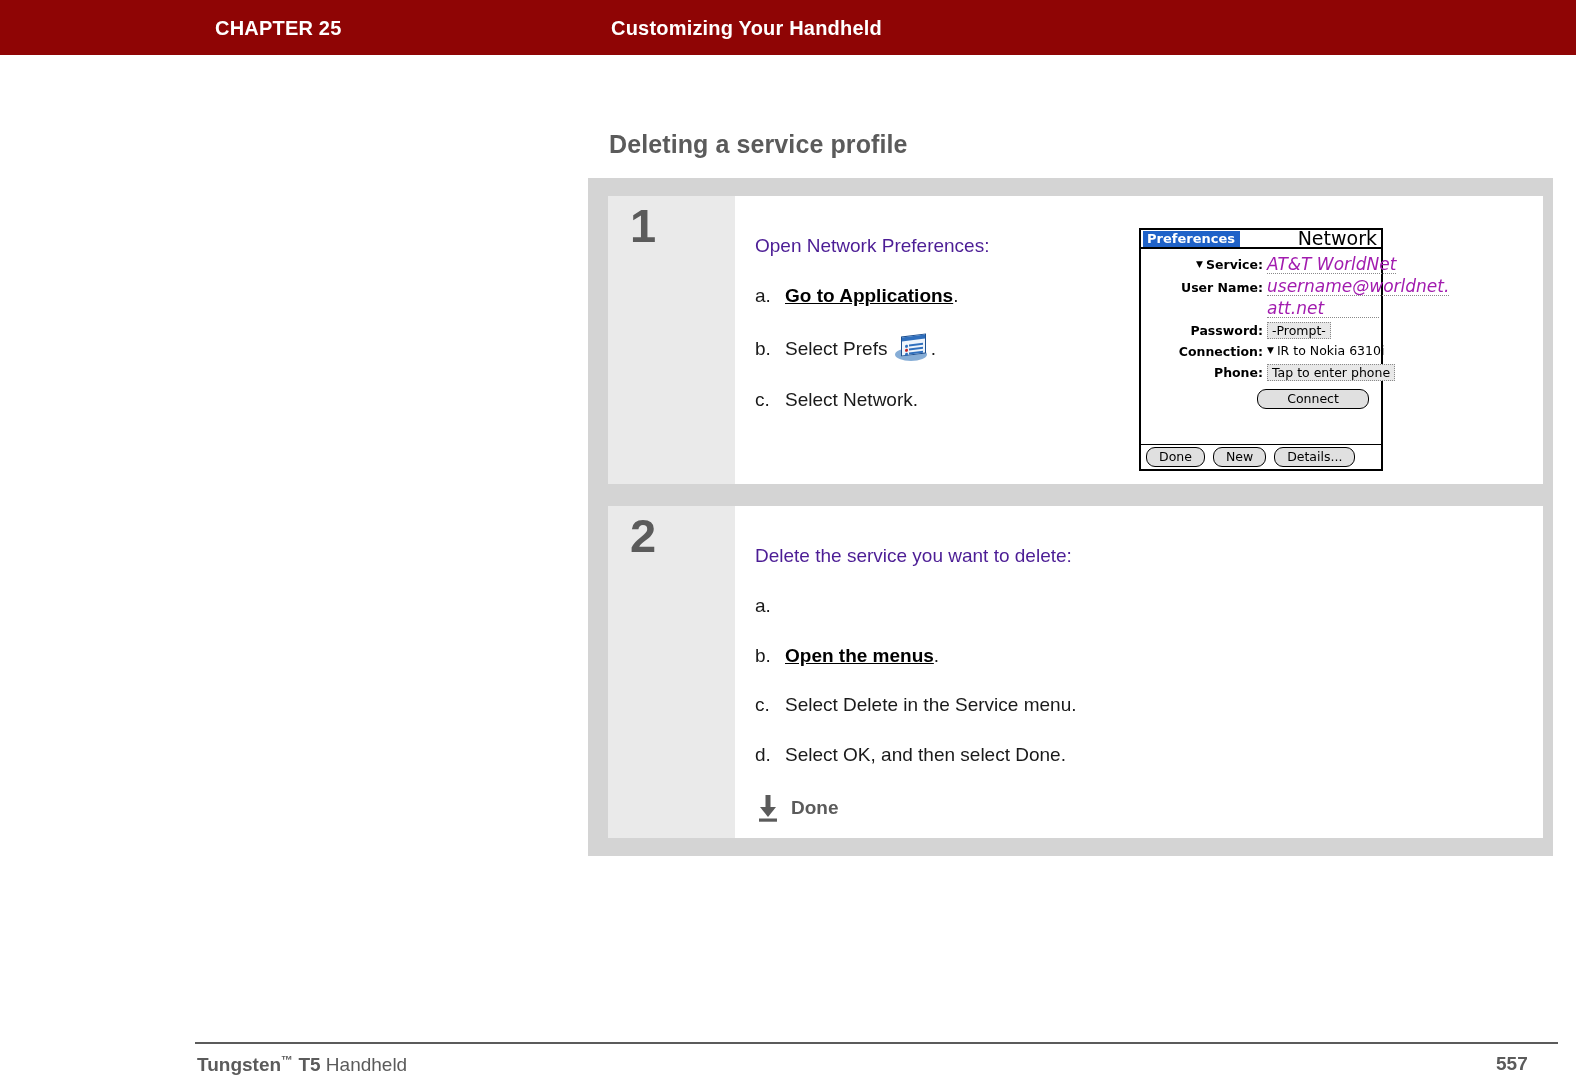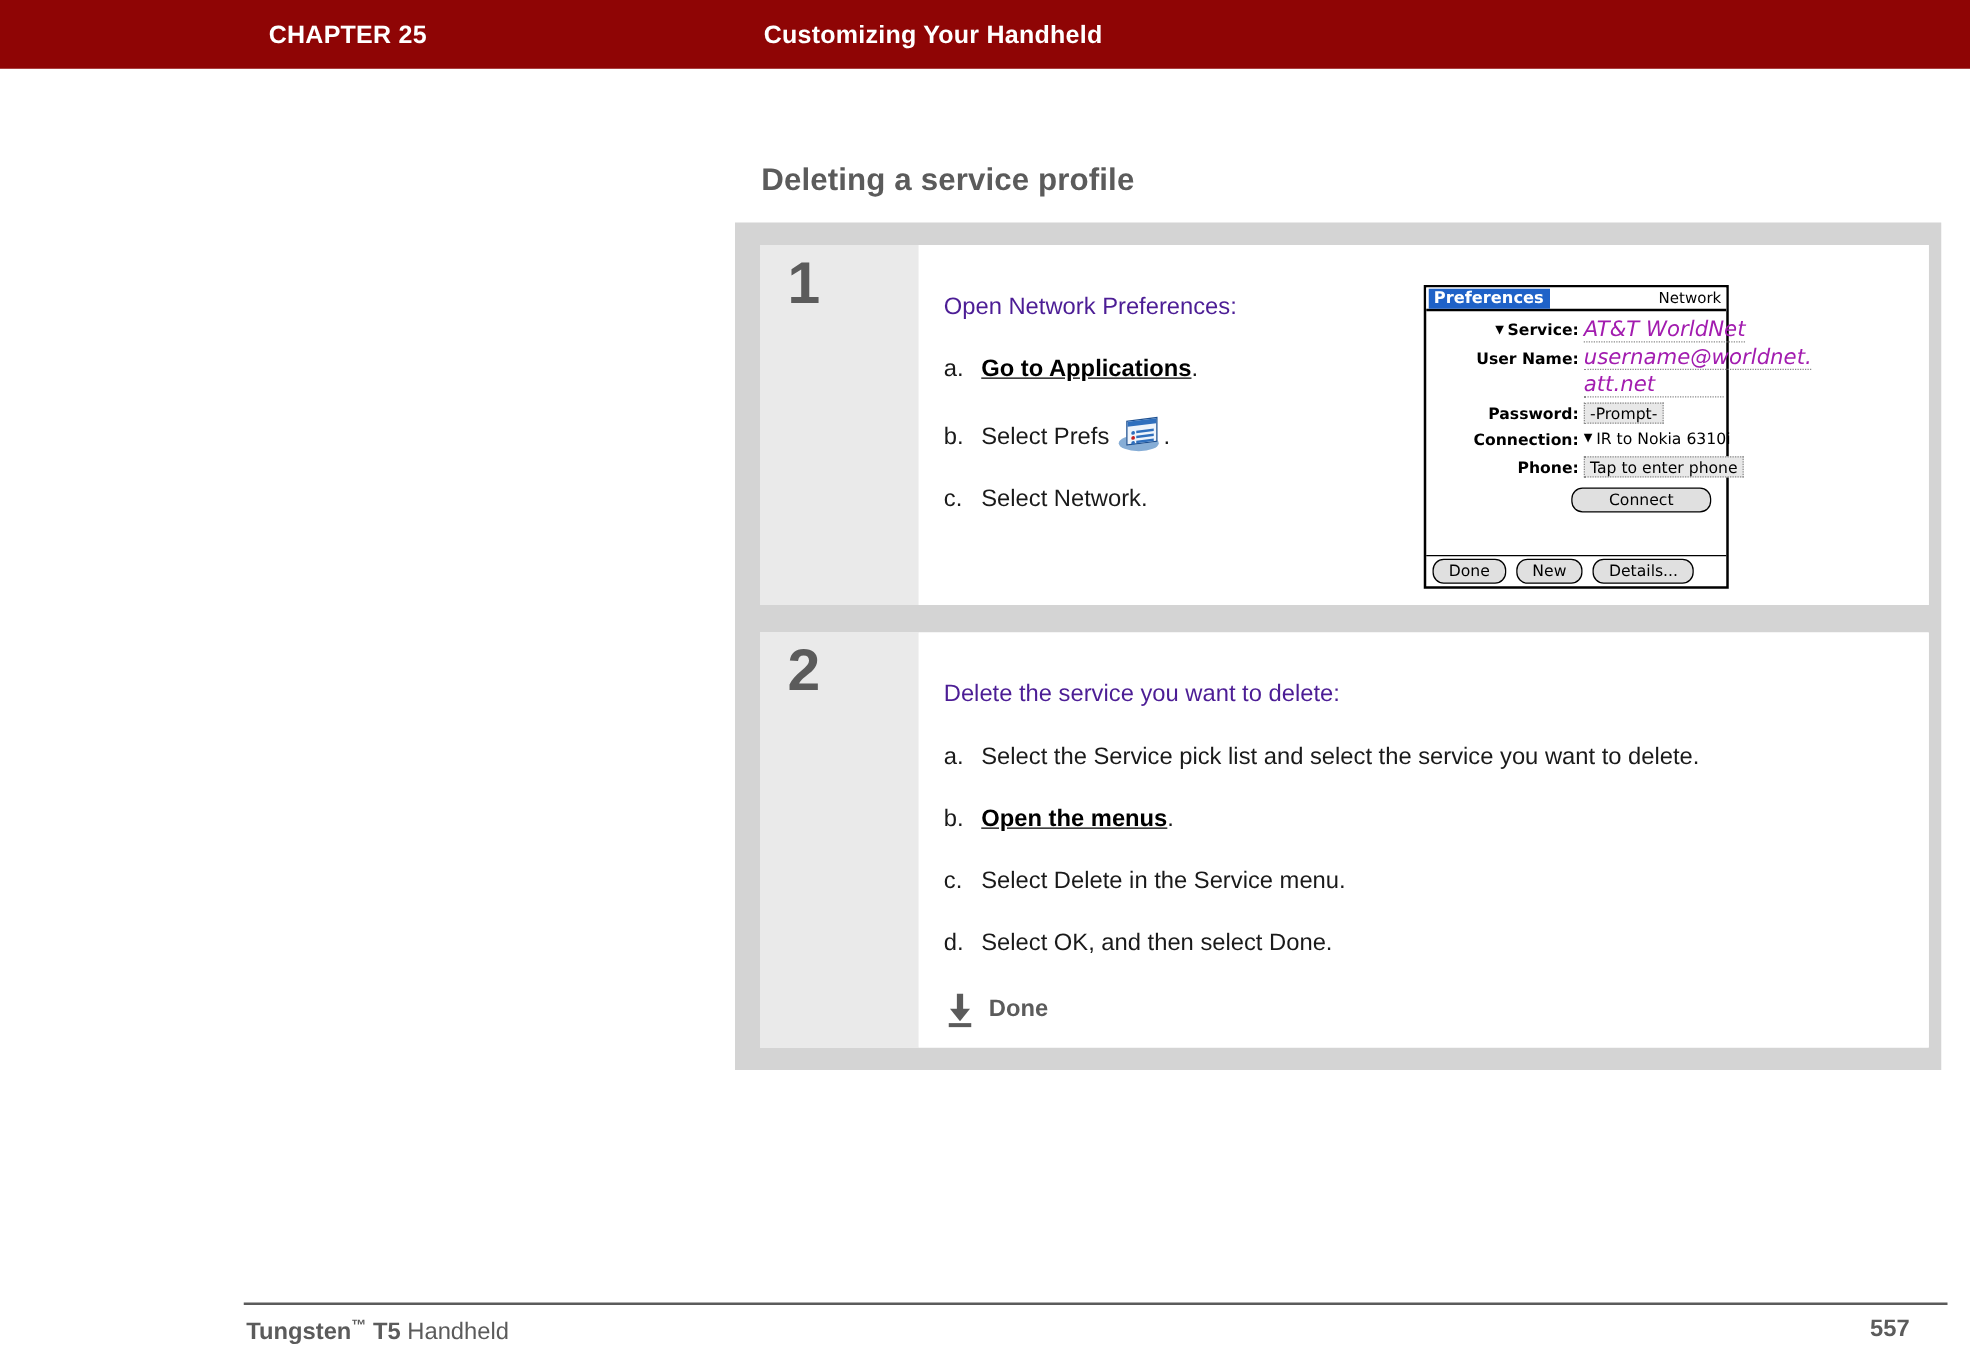--- a/index.html
+++ b/index.html
@@ -216,30 +216,30 @@
     background: #1f62c8;
     color: #ffffff;
     font-size: 13px;
     font-weight: bold;
     padding: 1px 5px 1px 4px;
     line-height: 14px;
   }
   .palm-view {
     position: absolute;
     right: 4px; top: 1px;
-    font-size: 12px;
+    font-size: 19px;
     color: #000000;
     line-height: 15px;
   }
 
   .palm-form { position: relative; padding-top: 7px; }
 
   .prow {
     display: flex;
-    align-items: center;
+    align-items: flex-end;
     margin-bottom: 4px;
     padding-right: 6px;
   }
   .plabel {
     font-size: 12.5px;
     font-weight: bold;
     color: #000000;
     text-align: right;
     width: 122px;
     flex: 0 0 122px;
@@ -399,21 +399,20 @@
     <div class="step-box step-2">
       <div class="step-num-col">
         <div class="step-num">2</div>
       </div>
       <div class="step-body">
         <div class="lead">Delete the service you want to delete:</div>
         <div class="sub-list">
 
           <div class="sub-item">
             <span class="sub-marker">a.</span>
-            <span class="sub-text">Select the Service pick list and select the service you want to delete.</span>
           </div>
 
           <div class="sub-item">
             <span class="sub-marker">b.</span>
             <span class="sub-text"><span class="lnk">Open the menus</span><span>.</span></span>
           </div>
 
           <div class="sub-item">
             <span class="sub-marker">c.</span>
             <span class="sub-text">Select Delete in the Service menu.</span>

